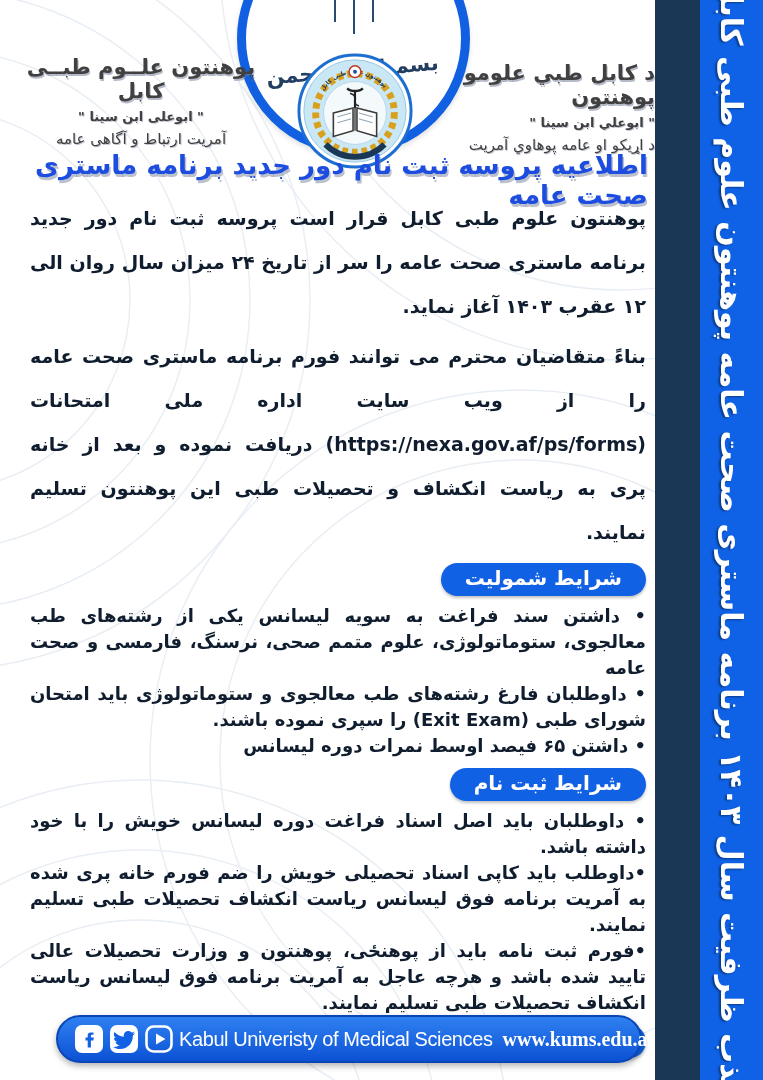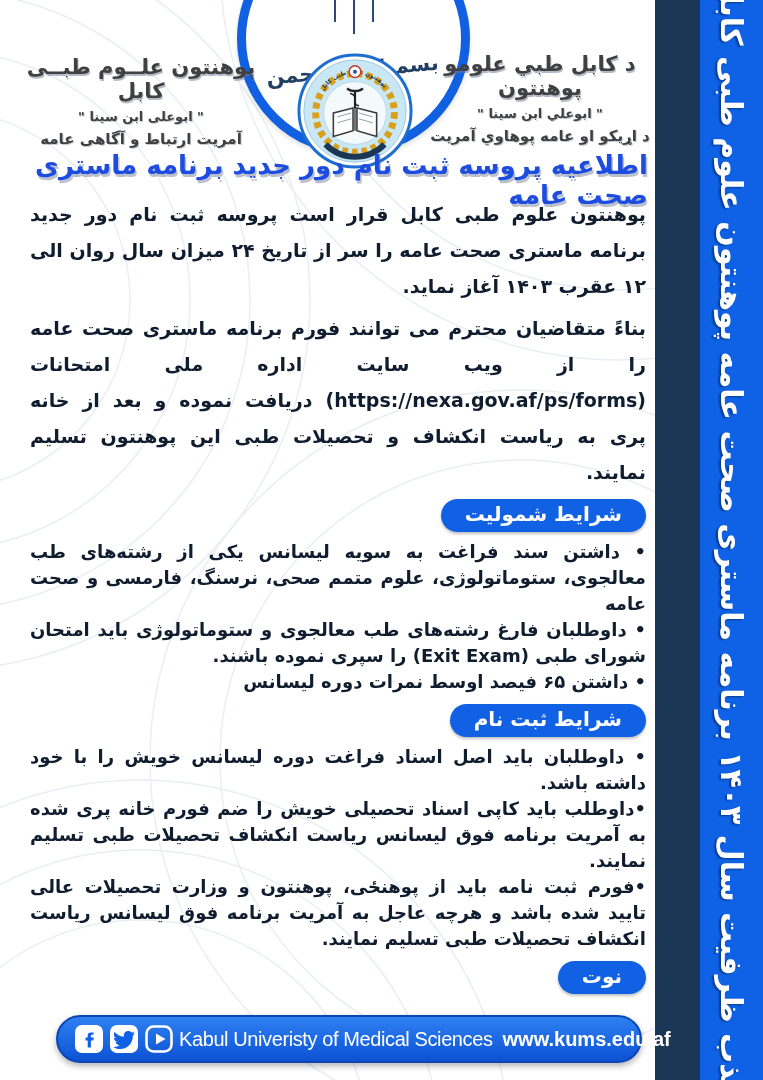--- a/index.html
+++ b/index.html
@@ -30,56 +30,56 @@
   .ornament{position:absolute;top:0;left:330px;width:50px;height:40px;}
   .ornament i{position:absolute;top:0;width:2px;background:#2a4a72;display:block;}
   .ornament i:nth-child(1){left:4px;height:22px;}
   .ornament i:nth-child(2){left:23px;height:34px;}
   .ornament i:nth-child(3){left:42px;height:22px;}
   .seal{position:absolute;left:296px;top:52px;width:118px;height:118px;}
   
   .hdr{position:absolute;text-align:center;color:#404040;direction:rtl;}
   .hdr .l1{font-size:21px;font-weight:bold;text-shadow:1px 1.5px 0 rgba(110,120,150,.5);}
   .hdr .l2{font-size:13px;font-weight:bold;margin-top:6px;text-shadow:1px 1px 0 rgba(110,120,150,.4);}
-  .hdr .l3{font-size:15px;font-weight:bold;margin-top:6px;text-shadow:1px 1px 0 rgba(110,120,150,.4);}
+  .hdr .l3{font-size:15px;font-weight:normal;margin-top:6px;text-shadow:1px 1px 0 rgba(110,120,150,.4);}
   .hdr-left{left:12px;top:55px;width:258px;}
-  .hdr-right{left:425px;top:52px;width:230px;}
+  .hdr-right{left:425px;top:61px;width:230px;text-align:right;}
   
   .main-title{
     position:absolute;left:18px;top:150px;width:630px;direction:rtl;
     font-size:26px;font-weight:bold;color:#1c4ce0;
     text-shadow:1.5px 2.5px 0 rgba(105,115,145,.45);
   }
   
   .content{
     position:absolute;left:30px;top:196px;width:616px;direction:rtl;
     color:#101d2e;font-weight:bold;
   }
-  .para{font-size:19px;line-height:36px;text-align:justify;margin:0 0 6px 0;}
+  .para{font-size:19px;line-height:44px;text-align:justify;margin:0 0 6px 0;}
   .pill-row{margin:9px 0 7px 0;text-align:right;text-decoration:underline;}
   .pill{
     display:inline-block;background:#1161e4;color:#fff;font-weight:bold;font-size:20px;
     padding:3px 24px 6px 24px;border-radius:18px;box-shadow:0 2px 3px rgba(0,0,0,.25);
   }
   .blist{list-style:none;margin:2px 0 0 0;padding:0;}
   .blist li{font-size:18px;line-height:26px;text-align:justify;}
   
   .footer{
     position:absolute;left:56px;top:1015px;width:586px;height:48px;border-radius:26px;
     background:linear-gradient(180deg,#2f80f2 0%,#0c52d4 100%);
     border:2px solid #0a46b4;box-shadow:0 3px 6px rgba(0,0,0,.3);
     display:flex;align-items:center;padding:1px 16px;gap:5px;direction:ltr;box-sizing:border-box;
   }
   .soc{display:flex;gap:5px;align-items:center;}
   .f-univ{
     color:#fff;font-family:"Liberation Sans",sans-serif;font-size:20px;
     letter-spacing:-0.4px;white-space:nowrap;flex:1;text-align:center;
   }
   .f-site{
-    color:#fff;font-family:Liberation Sans, sans-serif;font-weight:bold;
+    color:#fff;font-family:Liberation Serif, serif;font-weight:bold;
     font-size:20px;white-space:nowrap;
   }
 </style>
 </head>
 <body>
 
 <div class="poster">
 
   <svg class="bg-arcs" width="763" height="1080" viewBox="0 0 763 1080">
     <g fill="none" stroke="#e9eef4" stroke-width="1.5">

